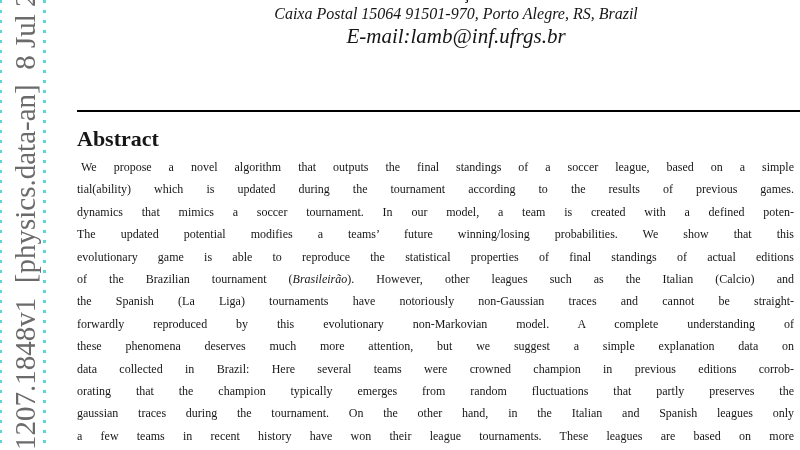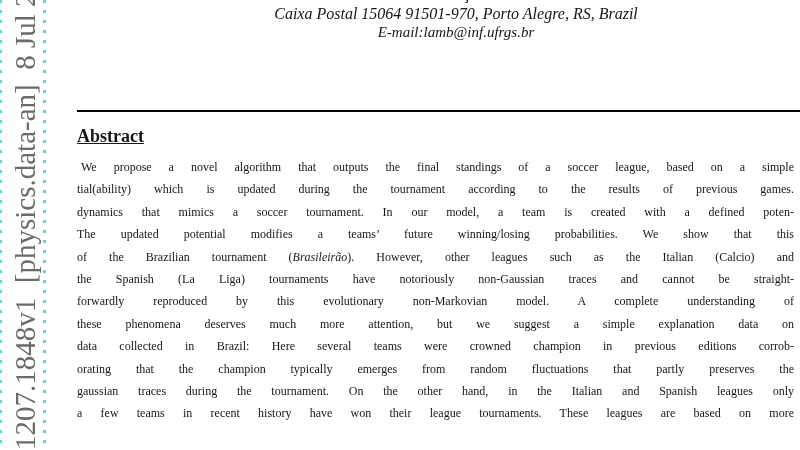--- a/index.html
+++ b/index.html
@@ -37,35 +37,34 @@
   
   .hdr {
     position: absolute;
     left: 456px;
     transform: translateX(-50%);
     font-style: italic;
     white-space: nowrap;
   }
   .hdr-addr1 { top: -15px; font-size: 16px; }
   .hdr-addr2 { top: 5px;   font-size: 16px; }
-  .hdr-email { top: 24px;  font-size: 15px; }
+  .hdr-email { top: 24px;  font-size: 21px; }
 
   .rule {
     position: absolute;
     left: 77px; right: 0; top: 110px;
     height: 2px;
     background: #000000;
   }
 
   .abs-head {
     position: absolute;
     left: 77px; top: 126px;
-    font-size: 18px;
+    font-size: 22px;
     font-weight: bold;
-    text-decoration: underline;
   }
 
   .abs-body {
     position: absolute;
     left: 77px; top: 156px;
     width: 717px;
     font-size: 12px;
   }
   .abs-line {
     line-height: 22.4px;
@@ -90,20 +89,21 @@
 
 <div class="rule"></div>
 
 <div class="abs-head">Abstract</div>
 
 <div class="abs-body">
   <div class="abs-line first">We propose a novel algorithm that outputs the final standings of a soccer league, based on a simple</div>
   <div class="abs-line">tial(ability) which is updated during the tournament according to the results of previous games.</div>
   <div class="abs-line">dynamics that mimics a soccer tournament. In our model, a team is created with a defined poten-</div>
   <div class="abs-line">The updated potential modifies a teams’ future winning/losing probabilities. We show that this</div>
+  <div class="abs-line">evolutionary game is able to reproduce the statistical properties of final standings of actual editions</div>
   <div class="abs-line"><span>of the Brazilian tournament (</span><i>Brasileirão</i><span>). However, other leagues such as the Italian (Calcio) and</span></div>
   <div class="abs-line">the Spanish (La Liga) tournaments have notoriously non-Gaussian traces and cannot be straight-</div>
   <div class="abs-line">forwardly reproduced by this evolutionary non-Markovian model. A complete understanding of</div>
   <div class="abs-line">these phenomena deserves much more attention, but we suggest a simple explanation data on</div>
   <div class="abs-line">data collected in Brazil: Here several teams were crowned champion in previous editions corrob-</div>
   <div class="abs-line">orating that the champion typically emerges from random fluctuations that partly preserves the</div>
   <div class="abs-line">gaussian traces during the tournament. On the other hand, in the Italian and Spanish leagues only</div>
   <div class="abs-line">a few teams in recent history have won their league tournaments. These leagues are based on more</div>
 </div>
 

